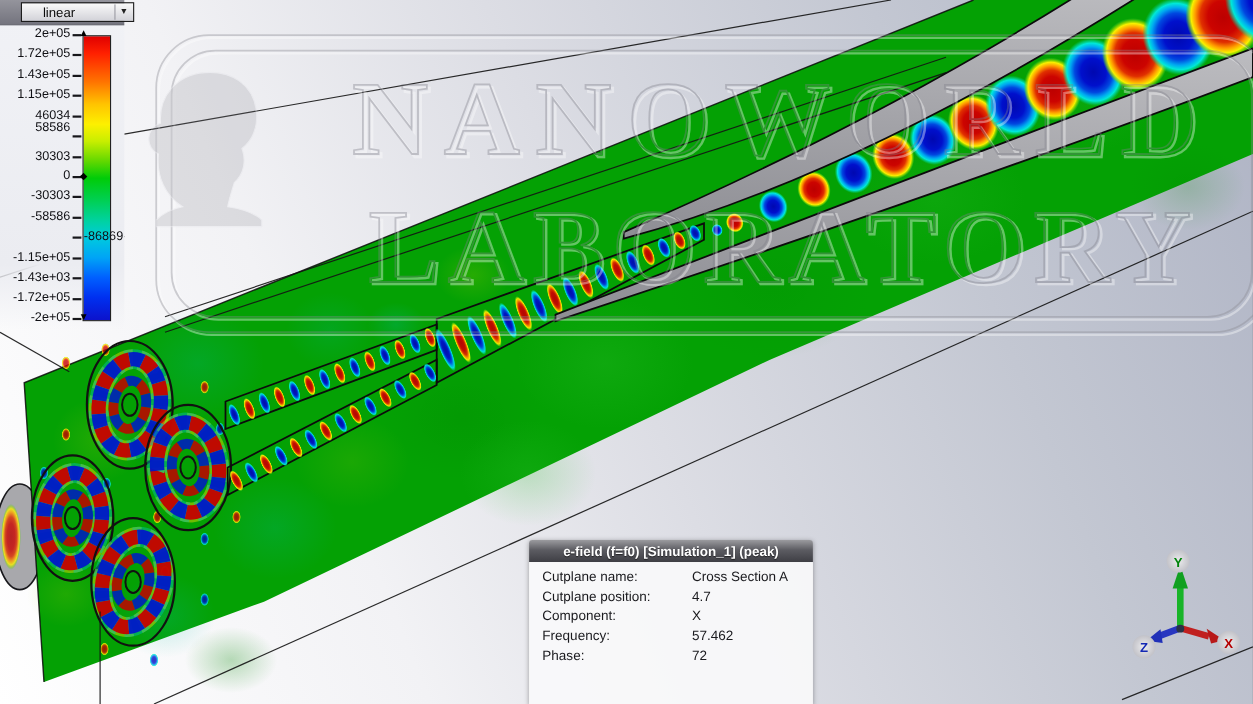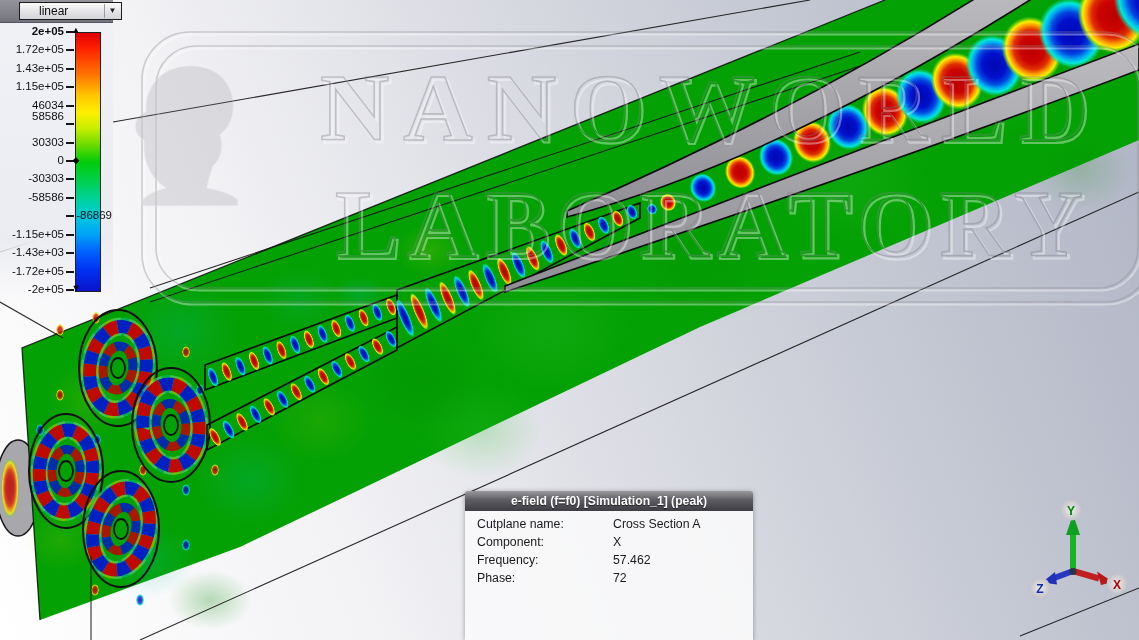--- a/index.html
+++ b/index.html
@@ -19,21 +19,21 @@
     font-size:8px;line-height:14px;text-align:center;color:#222;}
   #cb-bar{position:absolute;left:75px;top:32px;width:24px;height:258px;border:1px solid #222;
     background:linear-gradient(180deg,#e00000 0%,#ff2000 6%,#ff7300 16%,#ffc400 24%,#fdf000 31%,
       #c8ee00 37%,#62d800 44%,#00cc08 50%,#00d055 58%,#00d2a0 65%,#00cade 71%,#00a4f6 78%,
       #0060ff 85%,#0030f0 92%,#0c12cc 100%);}
   .cb-row{position:absolute;left:0;width:64px;height:14px;text-align:right;
     font-size:11.5px;color:#101014;}
   .cb-tick{position:absolute;left:66px;width:8px;height:2px;background:#16161a;}
   .cb-mark{position:absolute;font-size:9px;color:#000;width:14px;text-align:center;}
   
-  #info-panel{position:absolute;left:465px;top:491px;width:288px;height:149px;
+  #info-panel{position:absolute;left:481px;top:491px;width:258px;height:149px;
     box-shadow:0 1px 5px rgba(0,0,0,.35);border-radius:3px 3px 0 0;}
   #info-head{height:20px;border-radius:3px 3px 0 0;
     background:linear-gradient(180deg,#9a9a9e 0%,#5c5c62 45%,#3e3e44 100%);
     color:#fff;font-size:12.2px;font-weight:bold;text-align:center;line-height:20px;
     text-shadow:0 1px 1px rgba(0,0,0,.6);}
   #info-body{background:rgba(249,249,251,.9);padding:6px 0 0 0;height:123px;}
   .info-row{display:flex;height:18px;font-size:12.3px;color:#1a1a1e;}
   .info-row .lbl{width:136px;padding-left:12px;}
   .info-row .val{flex:1;}
 </style>
@@ -295,21 +295,21 @@
   </svg>
 
   <div id="cb-panel">
     <div id="cb-topbar"></div>
     <div id="scale-dd">
       <span>linear</span>
       <span class="arr">▼</span>
     </div>
     <div id="cb-bar"></div>
     <div id="cb-labels">
-        <div class="cb-row" style="top: 25px; font-weight: bold;">2e+05</div>
+        <div class="cb-row" style="top: 25px;">2e+05</div>
         <div class="cb-tick" style="top: 31px;"></div>
         <div class="cb-row" style="top: 43.4px;">1.72e+05</div>
         <div class="cb-tick" style="top: 49.4px;"></div>
         <div class="cb-row" style="top: 61.9px;">1.43e+05</div>
         <div class="cb-tick" style="top: 67.9px;"></div>
         <div class="cb-row" style="top: 80.3px;">1.15e+05</div>
         <div class="cb-tick" style="top: 86.3px;"></div>
         <div class="cb-row" style="top: 98.7px;">46034</div>
         <div class="cb-tick" style="top: 104.7px;"></div>
         <div class="cb-row" style="top: 110px;">58586</div>
@@ -339,20 +339,24 @@
   </div>
 
   <div id="info-panel">
     <div id="info-head">e-field (f=f0) [Simulation_1] (peak)</div>
     <div id="info-body">
       <div class="info-row">
           <span class="lbl">Cutplane name:</span>
           <span class="val">Cross Section A</span>
         </div>
       <div class="info-row">
+          <span class="lbl">Cutplane position:</span>
+          <span class="val">4.7</span>
+        </div>
+      <div class="info-row">
           <span class="lbl">Component:</span>
           <span class="val">X</span>
         </div>
       <div class="info-row">
           <span class="lbl">Frequency:</span>
           <span class="val">57.462</span>
         </div>
       <div class="info-row">
           <span class="lbl">Phase:</span>
           <span class="val">72</span>

